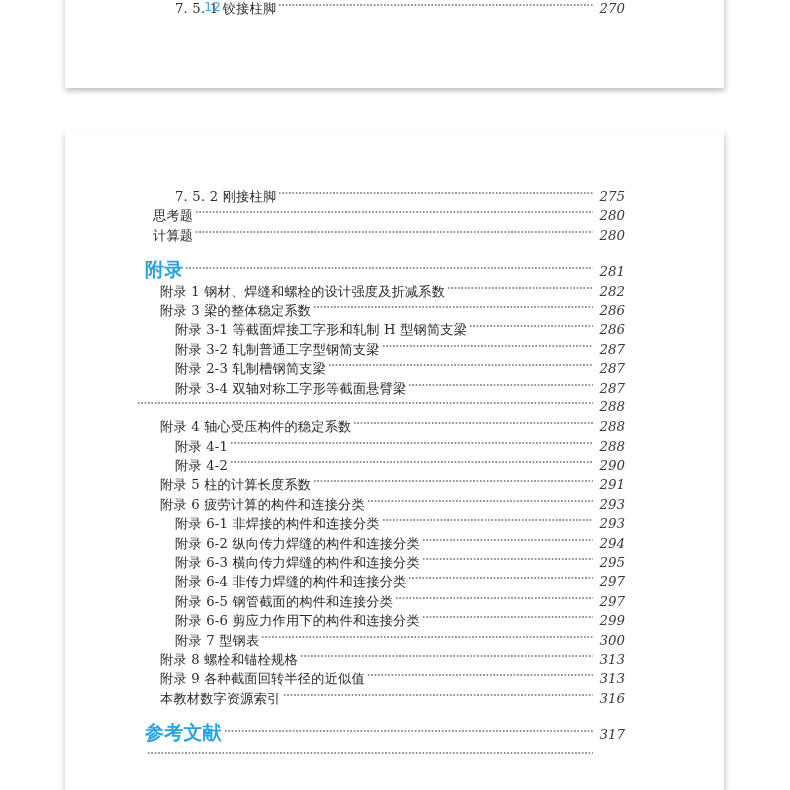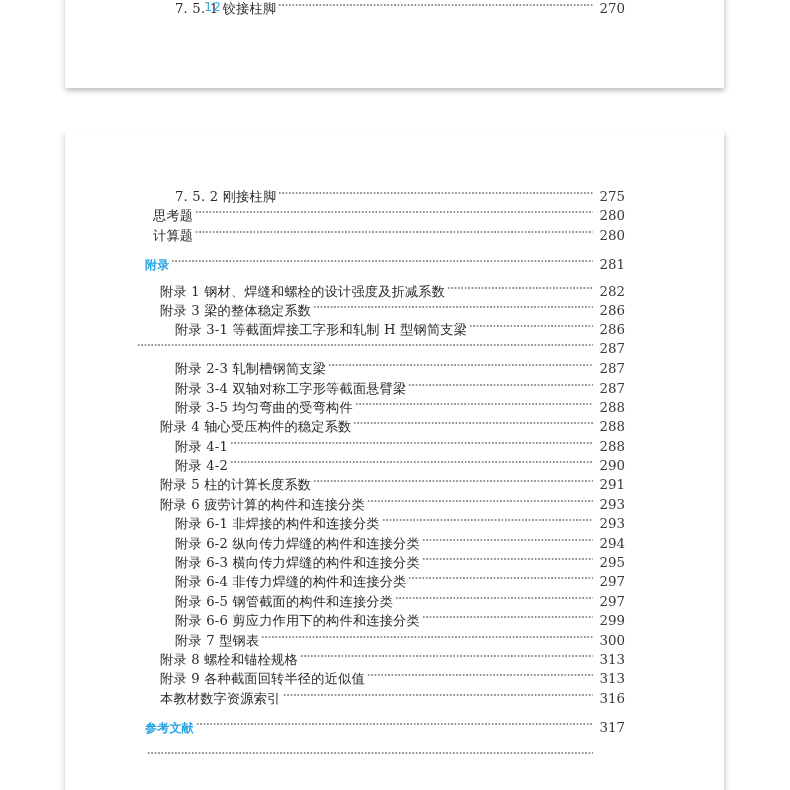--- a/index.html
+++ b/index.html
@@ -64,29 +64,30 @@
     background-repeat: repeat-x;
   }
 
   .toc-page {
     flex: 0 0 auto;
     width: 30px;
     text-align: right;
     font-size: 13.4px;
     font-family: "DejaVu Serif", "Liberation Serif", serif;
     color: #3a3a3a;
+    font-style: italic;
   }
 
   
   .lvl-sub   .toc-label { padding-left: 40px; }   
   .lvl-top   .toc-label { padding-left: 18px; }   
   .lvl-app   .toc-label { padding-left: 25px; font-weight: normal; }  
   .lvl-part  .toc-label { padding-left: 10px; }
 
-  .blue .toc-label { color: #27a4e0; font-weight: bold; font-size: 12px; }
+  .blue .toc-label { color: #27a4e0; font-weight: bold; font-size: 19px; }
   .blue .toc-page  { color: #3a3a3a; text-align: right; }
 
   .gap-before { margin-top: 11px; }
   .gap-small  { margin-top: 6px; }
 
   .inner {
     padding-left: 70px;
     padding-right: 99px;
   }
 
@@ -157,38 +158,38 @@
       <span class="toc-page">286</span>
     </div>
 
     <div class="toc-line lvl-sub">
       <span class="toc-label">附录 3-1   等截面焊接工字形和轧制 H 型钢简支梁</span>
       <span class="toc-dots"></span>
       <span class="toc-page">286</span>
     </div>
 
     <div class="toc-line lvl-sub">
+      <span class="toc-label">附录 3-2   轧制普通工字型钢简支梁</span>
       <span class="toc-dots"></span>
       <span class="toc-page">287</span>
     </div>
 
     <div class="toc-line lvl-sub">
       <span class="toc-label">附录 2-3   轧制槽钢简支梁</span>
       <span class="toc-dots"></span>
       <span class="toc-page">287</span>
     </div>
 
     <div class="toc-line lvl-sub">
       <span class="toc-label">附录 3-4   双轴对称工字形等截面悬臂梁</span>
       <span class="toc-dots"></span>
       <span class="toc-page">287</span>
     </div>
 
     <div class="toc-line lvl-sub">
-      <span class="toc-label">附录 3-5   均匀弯曲的受弯构件</span>
       <span class="toc-dots"></span>
       <span class="toc-page">288</span>
     </div>
 
     <div class="toc-line lvl-app">
       <span class="toc-label">附录 4   轴心受压构件的稳定系数</span>
       <span class="toc-dots"></span>
       <span class="toc-page">288</span>
     </div>
 

